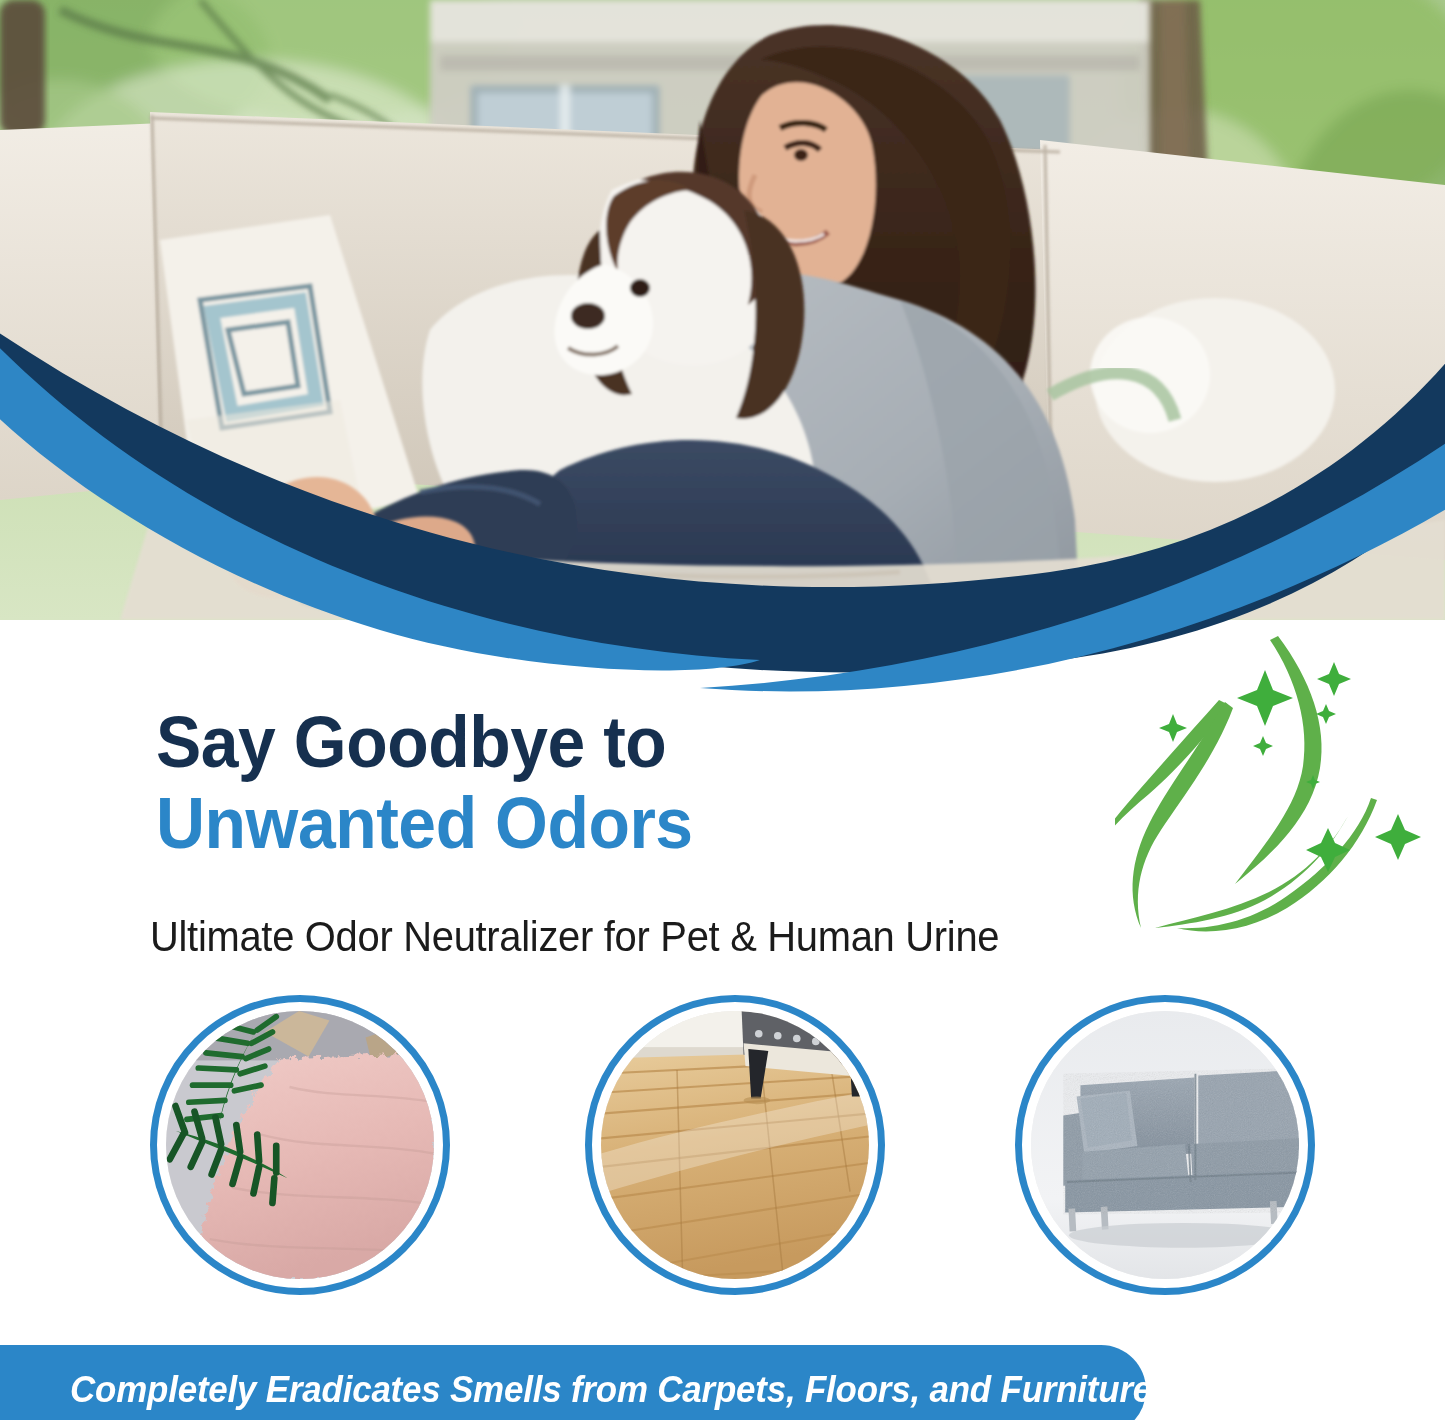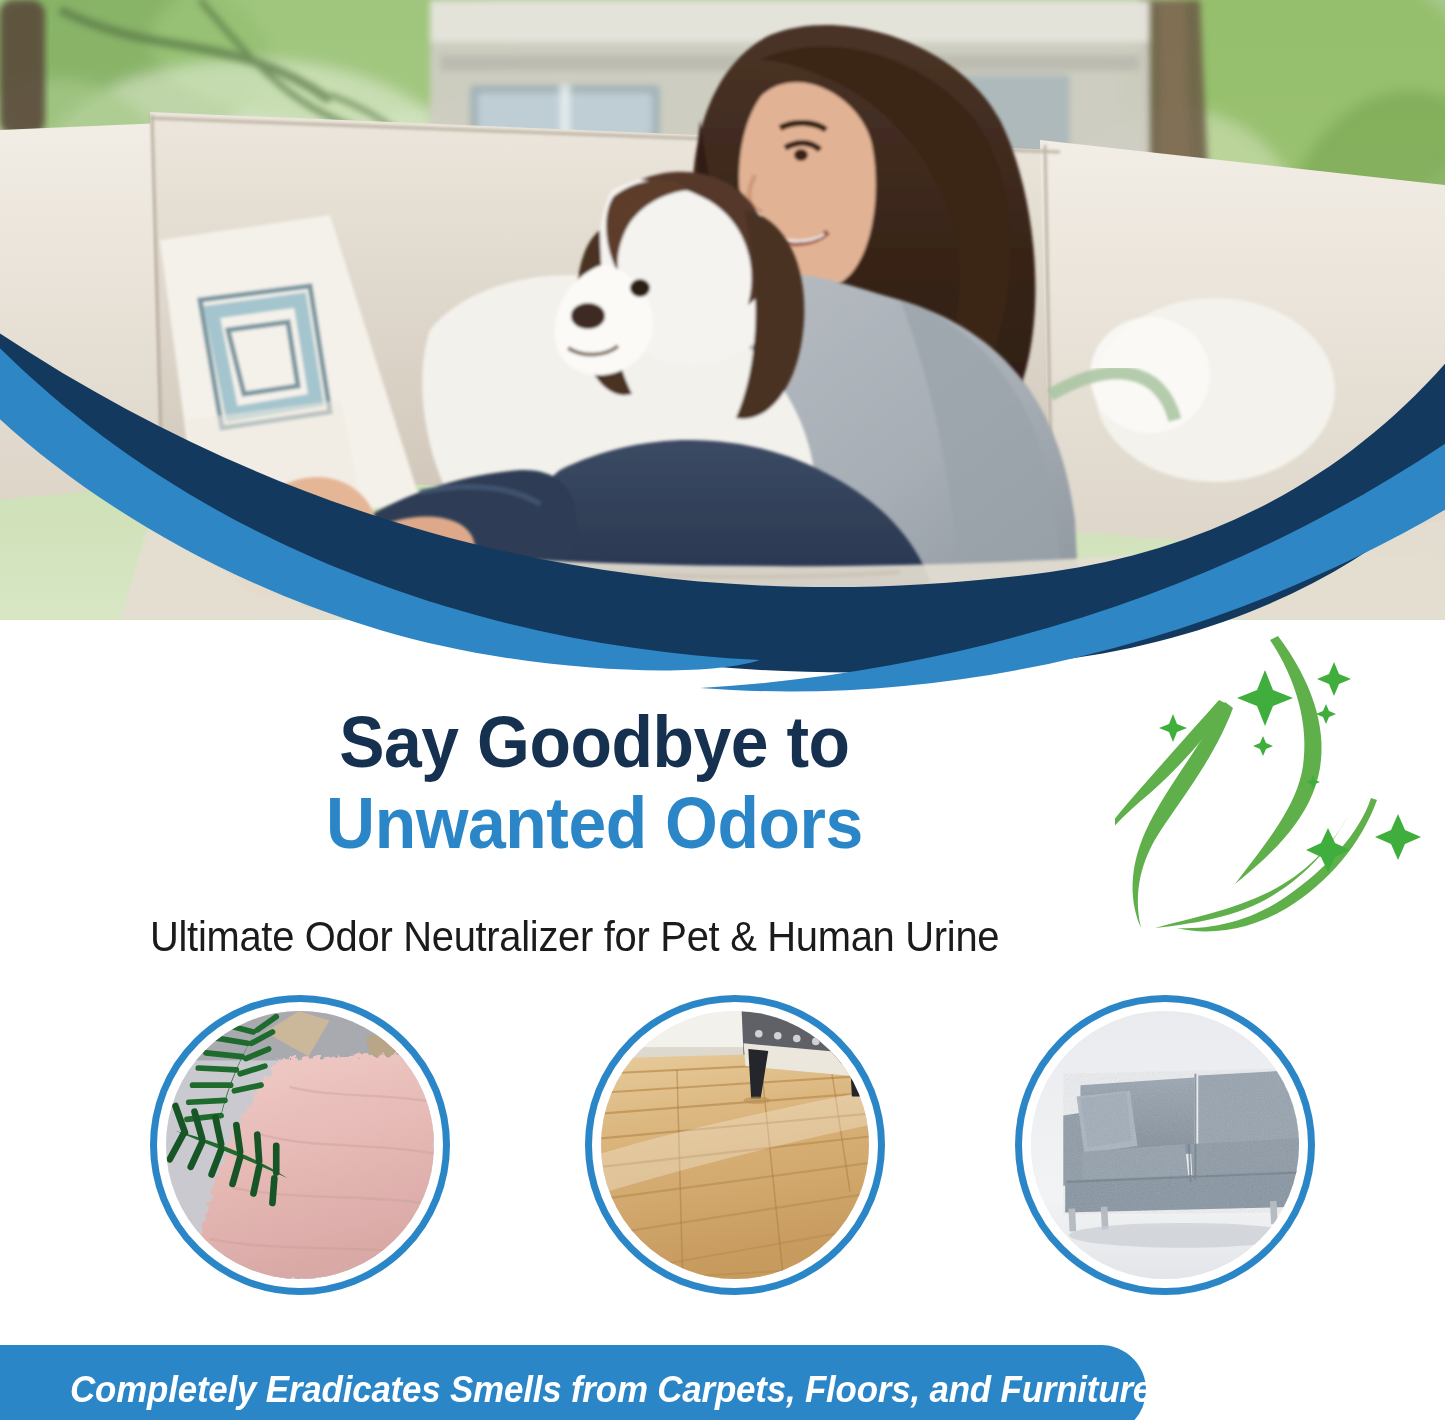--- a/index.html
+++ b/index.html
@@ -34,24 +34,23 @@
     left: 0; top: 280px;
     width: 1445px;
     height: 440px;
     pointer-events: none;
   }
   .curves svg { display: block; width: 1445px; height: 440px; }
 
   
   .headline-block {
     position: absolute;
-    left: 148px;
+    left: 156px;
     top: 706px;
     width: 960px;
-    text-align: center;
   }
   .headline-line {
     font-size: 73px;
     font-weight: bold;
     letter-spacing: -0.5px;
     line-height: 0.99;
     white-space: nowrap;
     font-family: "Liberation Sans Narrow", "Liberation Sans", sans-serif;
     transform: scaleX(0.93);
     transform-origin: left center;

